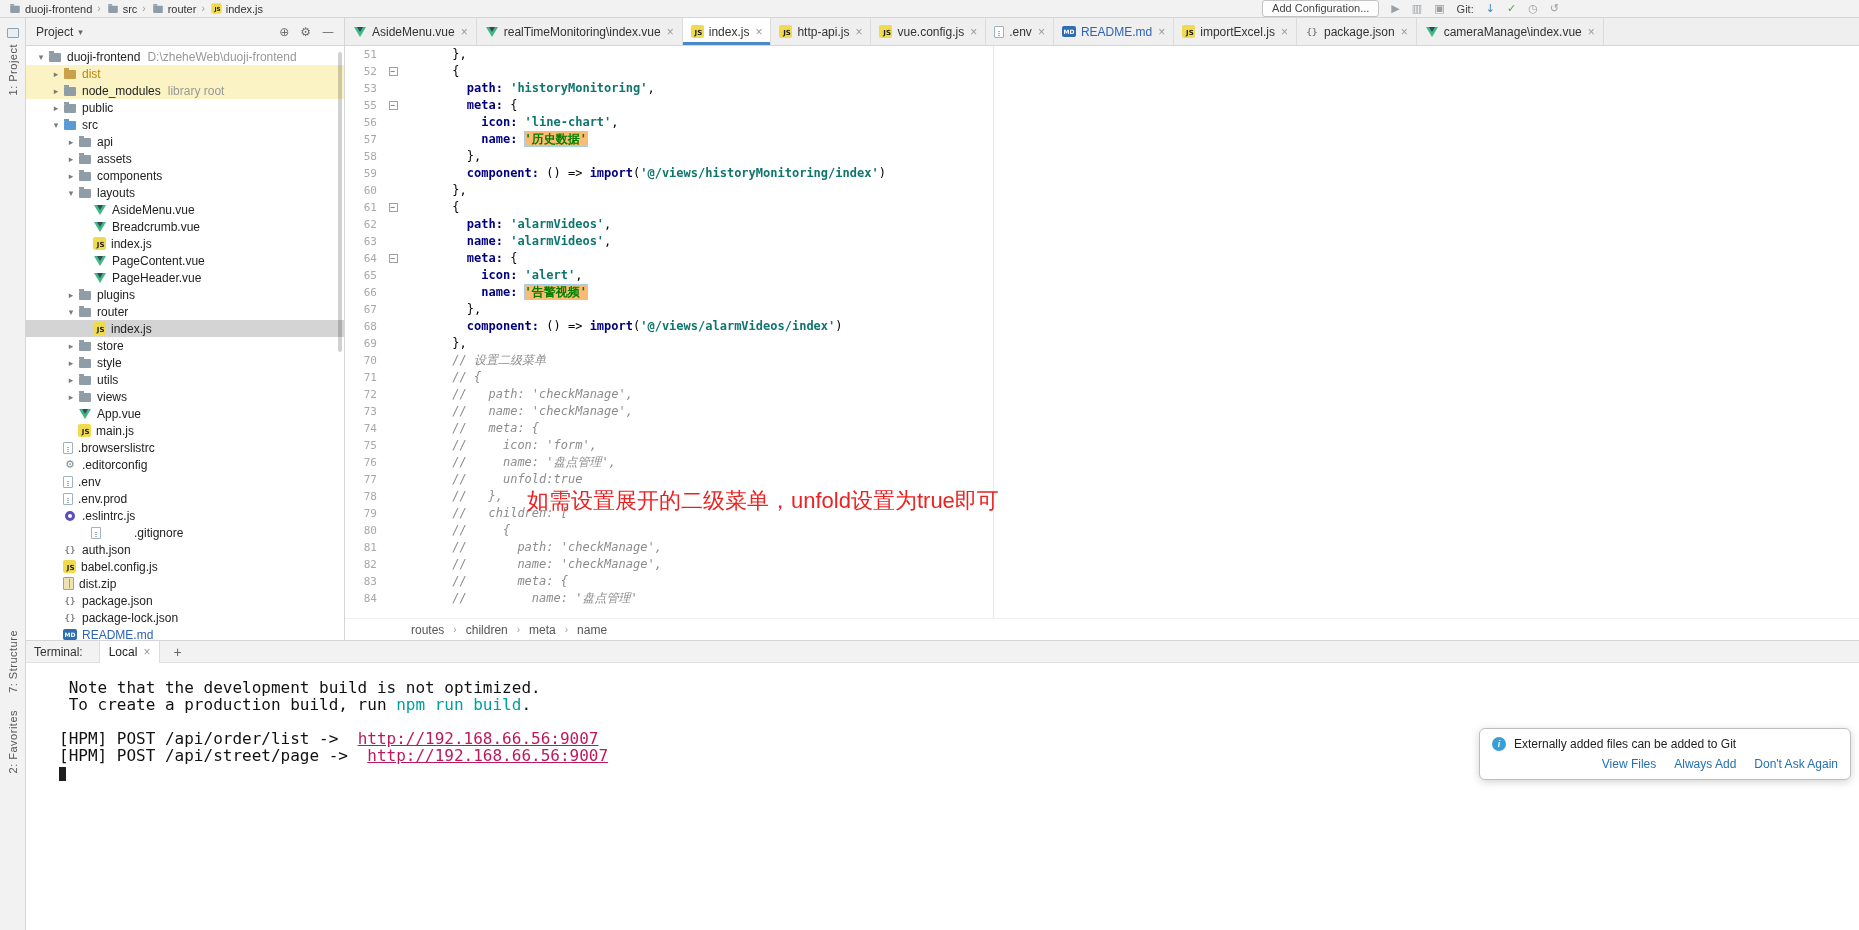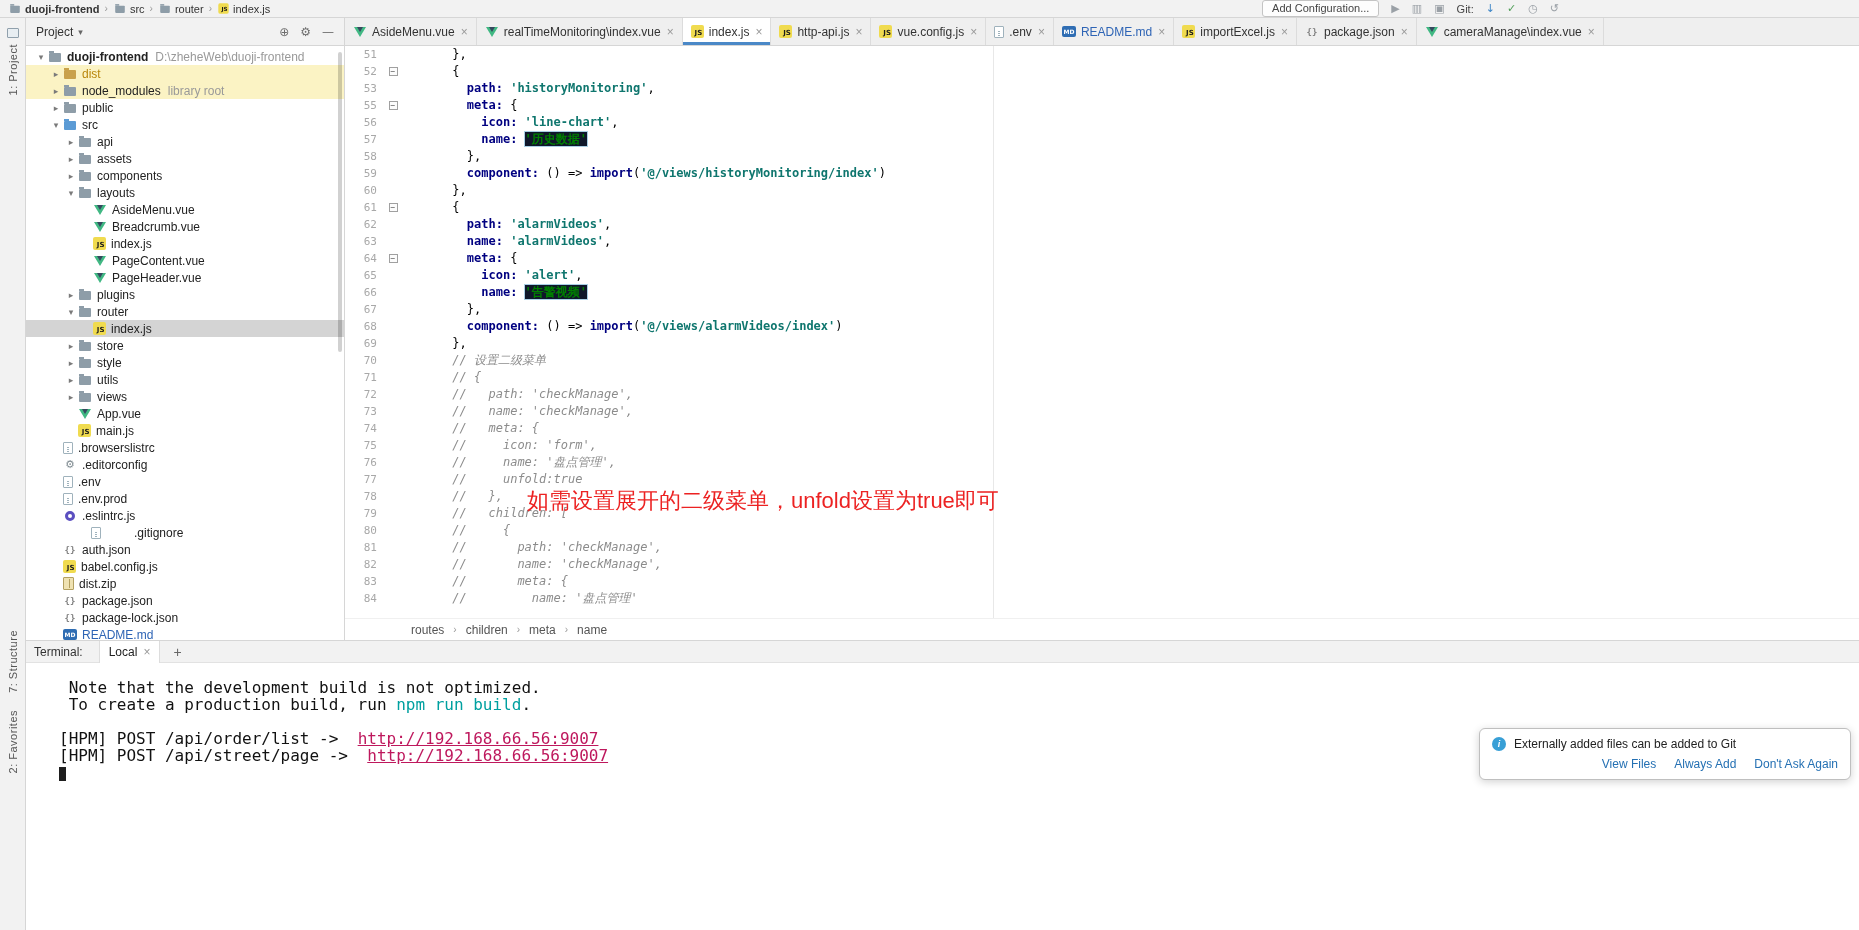--- a/index.html
+++ b/index.html
@@ -6,21 +6,21 @@
   html,body { width:1859px; height:930px; overflow:hidden; }
   body { font-family:"Liberation Sans", sans-serif; font-size:12px; color:#222; background:#fff; position:relative; }
 
   
   .topbar { height:18px; display:flex; justify-content:space-between; align-items:center;
             background:#F2F2F2; border-bottom:1px solid #D6D6D6; padding:0 8px; font-size:11px; }
   .top-crumbs { display:flex; align-items:center; gap:3px; }
   .crumb { display:flex; align-items:center; gap:3px; color:#333; }
   .crumb .ic { transform:scale(.8); margin-right:0; }
   .crumb-sep { color:#9A9A9A; font-size:10px; margin:0 2px; }
-  .bold { font-weight:bold; }
+  .bold { font-weight:normal; }
   .top-right { display:flex; align-items:center; gap:12px; margin-right:292px; }
   .add-config { font-size:11px; padding:1px 9px 2px; border:1px solid #C4C4C4; border-radius:3px;
                 background:#FDFDFD; color:#444; font-family:inherit; }
   .tico { font-size:11px; color:#9AA0A6; font-family:"DejaVu Sans",sans-serif; }
   .tico.blue { color:#3E86C7; } .tico.green { color:#4F9E57; }
   .git-label { color:#444; }
 
   
   .shell { display:flex; height:912px; }
   .stripe { width:26px; flex:none; background:#F2F2F2; border-right:1px solid #D6D6D6; position:relative; }
@@ -91,21 +91,21 @@
   .cline { display:flex; height:17px; line-height:17px; white-space:pre; }
   .lnum { width:40px; flex:none; text-align:right; color:#A8A8A8; font-size:11px; padding-right:8px; }
   .foldcol { width:16px; flex:none; display:flex; align-items:center; justify-content:center; }
   .foldbox { width:9px; height:9px; border:1px solid #A0A0A0; background:#FCFCFC; color:#555;
              font-size:8px; line-height:7px; display:flex; align-items:center; justify-content:center; }
   .ctext { padding-left:8px; }
   .tk-p { color:#000; }
   .tk-k { color:#000080; font-weight:bold; }
   .tk-kw { color:#000080; font-weight:bold; }
   .tk-s { color:#0f766e; font-weight:bold; }
-  .tk-sh { color:#008000; font-weight:bold; background:#0f172a; box-shadow:0 0 0 1px #A9CFE4; }
+  .tk-sh { color:#008000; font-weight:bold; background:#fdba74; box-shadow:0 0 0 1px #A9CFE4; }
   .tk-c { color:#8C8C8C; font-style:italic; }
   .margin-guide { position:absolute; left:648px; top:0; bottom:0; width:1px; background:#E8E8E8; }
   .annotation { position:absolute; left:182px; top:440px; color:#EC2222; font-size:22px;
                 font-family:"Liberation Sans","DejaVu Sans",sans-serif; white-space:nowrap; z-index:3; }
 
   .ecrumbs { height:22px; flex:none; display:flex; align-items:center; gap:7px; padding-left:66px;
              color:#555; background:#fff; border-top:1px solid #F0F0F0; }
 
   
   .terminal { height:290px; flex:none; display:flex; flex-direction:column;

